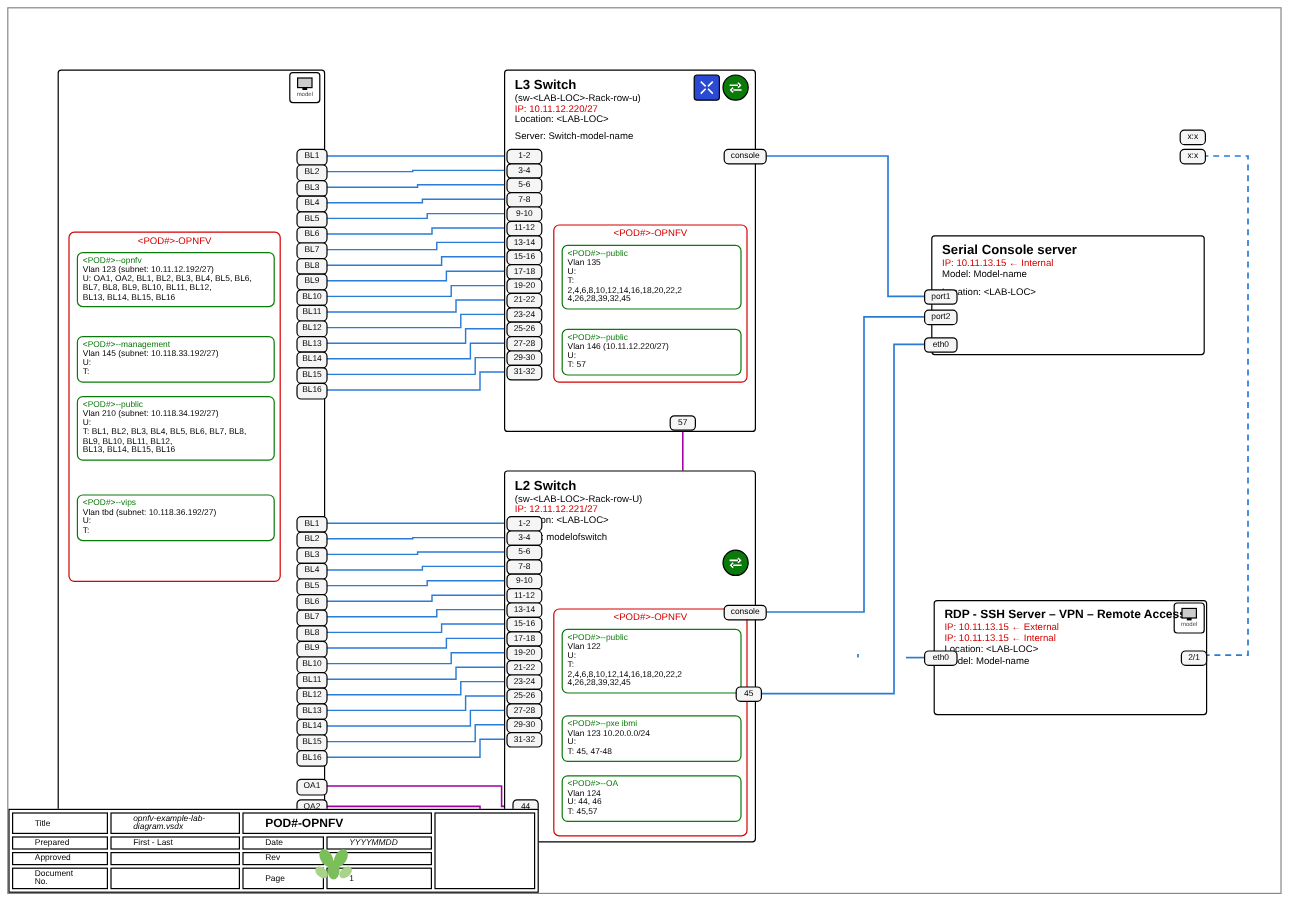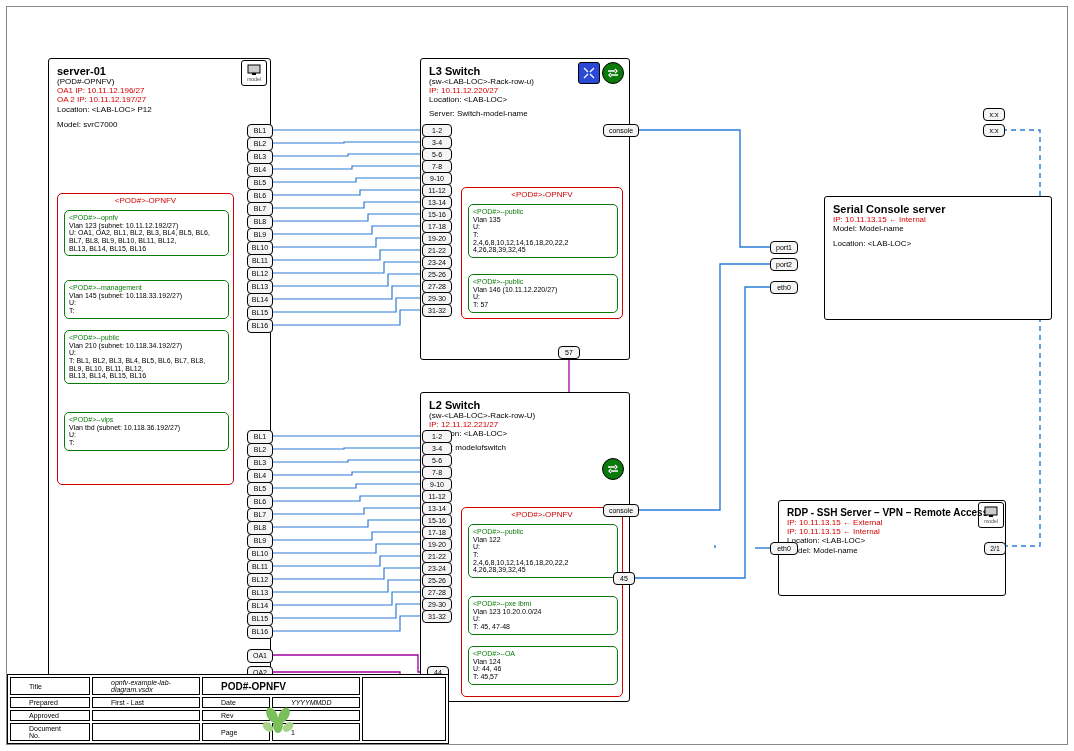--- a/index.html
+++ b/index.html
@@ -82,28 +82,20 @@
     <path d="M755 548 H777"></path>
     <path d="M715 548 V545"></path>
   </g>
 
   <g stroke="#2a7bd6" stroke-width="1.4" fill="none" stroke-dasharray="5 4">
     <path d="M1003 546 H1040 V130 H1005"></path>
   </g>
 </svg>
 
 <div class="box" style="left:48px;top:58px;width:223px;height:635px">
-  <div style="padding:6px 8px">
-    <div class="title">server-01</div>
-    <div class="small">(POD#-OPNFV)</div>
-    <div class="small red">OA1 IP: 10.11.12.196/27</div>
-    <div class="small red">OA 2 IP: 10.11.12.197/27</div>
-    <div class="small">Location: &lt;LAB-LOC&gt; P12</div>
-    <div class="small" style="margin-top:6px">Model: svrC7000</div>
-  </div>
 
   <div style="position:absolute;left:8px;top:134px;width:175px;height:290px;border:1px solid #d50000;border-radius:5px">
     <div class="vlanHead" style="margin-top:2px">&lt;POD#&gt;-OPNFV</div>
     <div class="vlanBox tiny" style="left:6px;top:16px;width:155px">
       <div class="green">&lt;POD#&gt;--opnfv</div>
       <div>Vlan 123 (subnet: 10.11.12.192/27)</div>
       <div>U: OA1, OA2, BL1, BL2, BL3, BL4, BL5, BL6,</div>
       <div>BL7, BL8, BL9, BL10, BL11, BL12,</div>
       <div>BL13, BL14, BL15, BL16</div>
     </div>
@@ -297,21 +289,21 @@
       <div class="portL" style="left: 422px; top: 562px; width: 28px;">23-24</div>
       <div class="portL" style="left: 422px; top: 574px; width: 28px;">25-26</div>
       <div class="portL" style="left: 422px; top: 586px; width: 28px;">27-28</div>
       <div class="portL" style="left: 422px; top: 598px; width: 28px;">29-30</div>
       <div class="portL" style="left: 422px; top: 610px; width: 28px;">31-32</div>
     </div>
 
 <div class="portL" style="left:983px;top:108px;width:20px">x:x</div>
 <div class="portL" style="left:983px;top:124px;width:20px">x:x</div>
 
-<div class="box" style="left:824px;top:196px;width:228px;height:124px">
+<div class="box" style="left:776px;top:196px;width:228px;height:100px">
   <div style="padding:6px 8px">
     <div class="title">Serial Console server</div>
     <div class="small red">IP: 10.11.13.15 ← Internal</div>
     <div class="small">Model: Model-name</div>
     <div class="small" style="margin-top:6px">Location: &lt;LAB-LOC&gt;</div>
   </div>
 </div>
 <div class="portL" style="left:770px;top:241px;width:26px">port1</div>
 <div class="portL" style="left:770px;top:258px;width:26px">port2</div>
 <div class="portL" style="left:770px;top:281px;width:26px">eth0</div>

